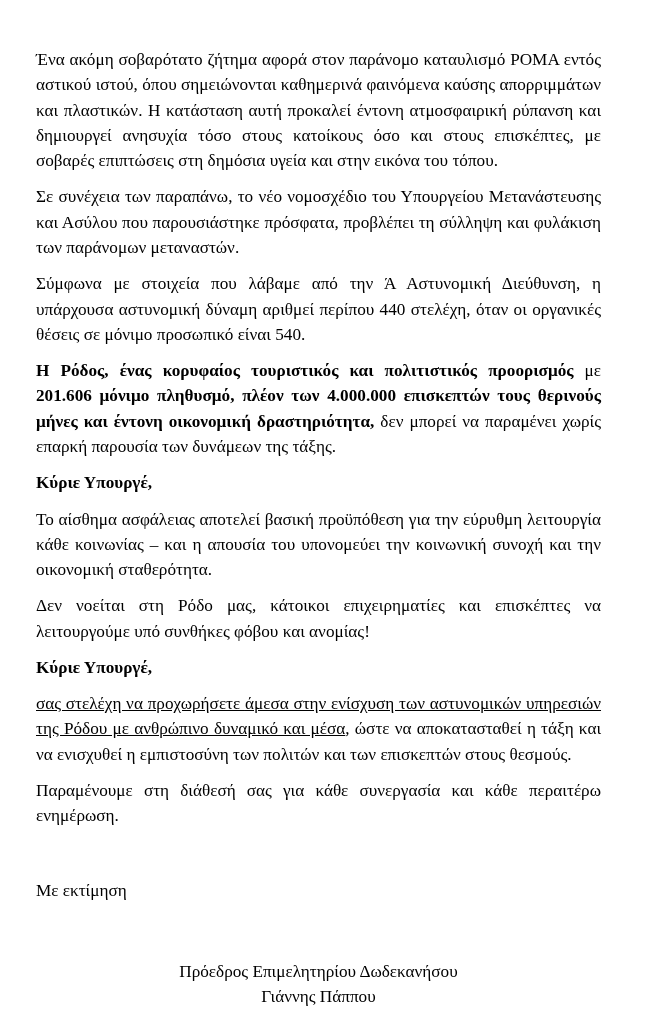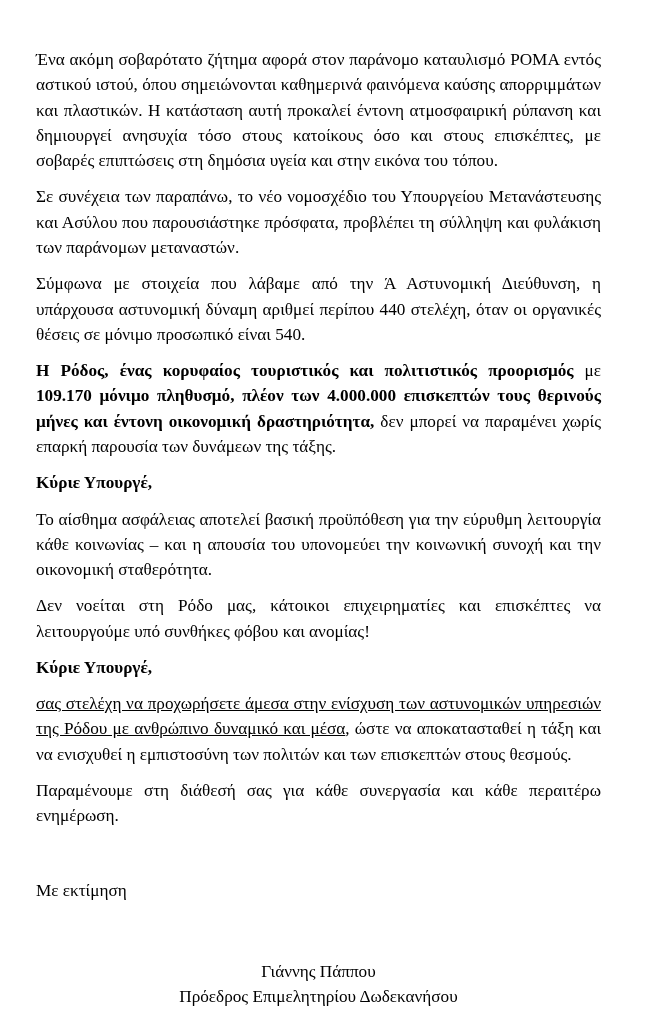--- a/index.html
+++ b/index.html
@@ -61,30 +61,30 @@
   .mixed > span { display: inline; }
 </style>
 </head>
 <body>
 
 <div class="page">
   <div id="body-text">
       <p><span>Ένα ακόμη σοβαρότατο ζήτημα αφορά στον παράνομο καταυλισμό ΡΟΜΑ εντός αστικού ιστού, όπου σημειώνονται καθημερινά φαινόμενα καύσης απορριμμάτων και πλαστικών</span><span>. Η κατάσταση αυτή προκαλεί έντονη ατμοσφαιρική ρύπανση και δημιουργεί ανησυχία τόσο στους κατοίκους όσο και στους επισκέπτες, με σοβαρές επιπτώσεις στη δημόσια υγεία και στην εικόνα του τόπου.</span></p>
       <p><span>Σε συνέχεια των παραπάνω, το νέο νομοσχέδιο του Υπουργείου Μετανάστευσης και Ασύλου που παρουσιάστηκε πρόσφατα, προβλέπει τη σύλληψη και φυλάκιση των παράνομων μεταναστών.</span></p>
       <p><span>Σύμφωνα με στοιχεία που λάβαμε από την Ά Αστυνομική Διεύθυνση, η υπάρχουσα αστυνομική δύναμη  αριθμεί περίπου 440 στελέχη, όταν οι οργανικές θέσεις σε μόνιμο προσωπικό είναι 540.</span></p>
-      <p class="mixed"><span class="bold">Η Ρόδος, ένας κορυφαίος τουριστικός και πολιτιστικός προορισμός</span><span> με </span><span class="bold">109.170 μόνιμο πληθυσμό, πλέον των 4.000.000 επισκεπτών τους θερινούς μήνες  και έντονη οικονομική δραστηριότητα,</span><span> δεν μπορεί να παραμένει χωρίς επαρκή παρουσία των δυνάμεων της τάξης.</span></p>
+      <p class="mixed"><span class="bold">Η Ρόδος, ένας κορυφαίος τουριστικός και πολιτιστικός προορισμός</span><span> με </span><span class="bold">201.606 μόνιμο πληθυσμό, πλέον των 4.000.000 επισκεπτών τους θερινούς μήνες  και έντονη οικονομική δραστηριότητα,</span><span> δεν μπορεί να παραμένει χωρίς επαρκή παρουσία των δυνάμεων της τάξης.</span></p>
       <p><span class="bold">Κύριε Υπουργέ,</span></p>
       <p><span>Το αίσθημα ασφάλειας αποτελεί βασική προϋπόθεση για την εύρυθμη λειτουργία κάθε κοινωνίας – και η απουσία του υπονομεύει την κοινωνική συνοχή και την οικονομική σταθερότητα.</span></p>
       <p><span class="italic">Δεν νοείται στη Ρόδο μας, κάτοικοι επιχειρηματίες και επισκέπτες να λειτουργούμε υπό συνθήκες φόβου και ανομίας!</span></p>
       <p><span class="bold">Κύριε Υπουργέ,</span></p>
       <p class="mixed"><span class="underline">σας  στελέχη  να  προχωρήσετε </span><span class="underline-bold">άμεσα στην ενίσχυση των αστυνομικών υπηρεσιών της Ρόδου με ανθρώπινο δυναμικό και μέσα</span><span>, ώστε να αποκατασταθεί η τάξη και να ενισχυθεί η εμπιστοσύνη των πολιτών και των επισκεπτών στους θεσμούς.</span></p>
       <p><span>Παραμένουμε στη διάθεσή σας για κάθε συνεργασία και κάθε περαιτέρω ενημέρωση.</span></p>
     </div>
 
   <div class="closing">
     <span>Με εκτίμηση</span>
   </div>
 
   <div class="name-block">
+    <div class="sig-line">Πρόεδρος Επιμελητηρίου Δωδεκανήσου</div>
     <div class="sig-line">Γιάννης Πάππου</div>
-    <div class="sig-line">Πρόεδρος Επιμελητηρίου Δωδεκανήσου</div>
   </div>
 </div>
 
 </body></html>

